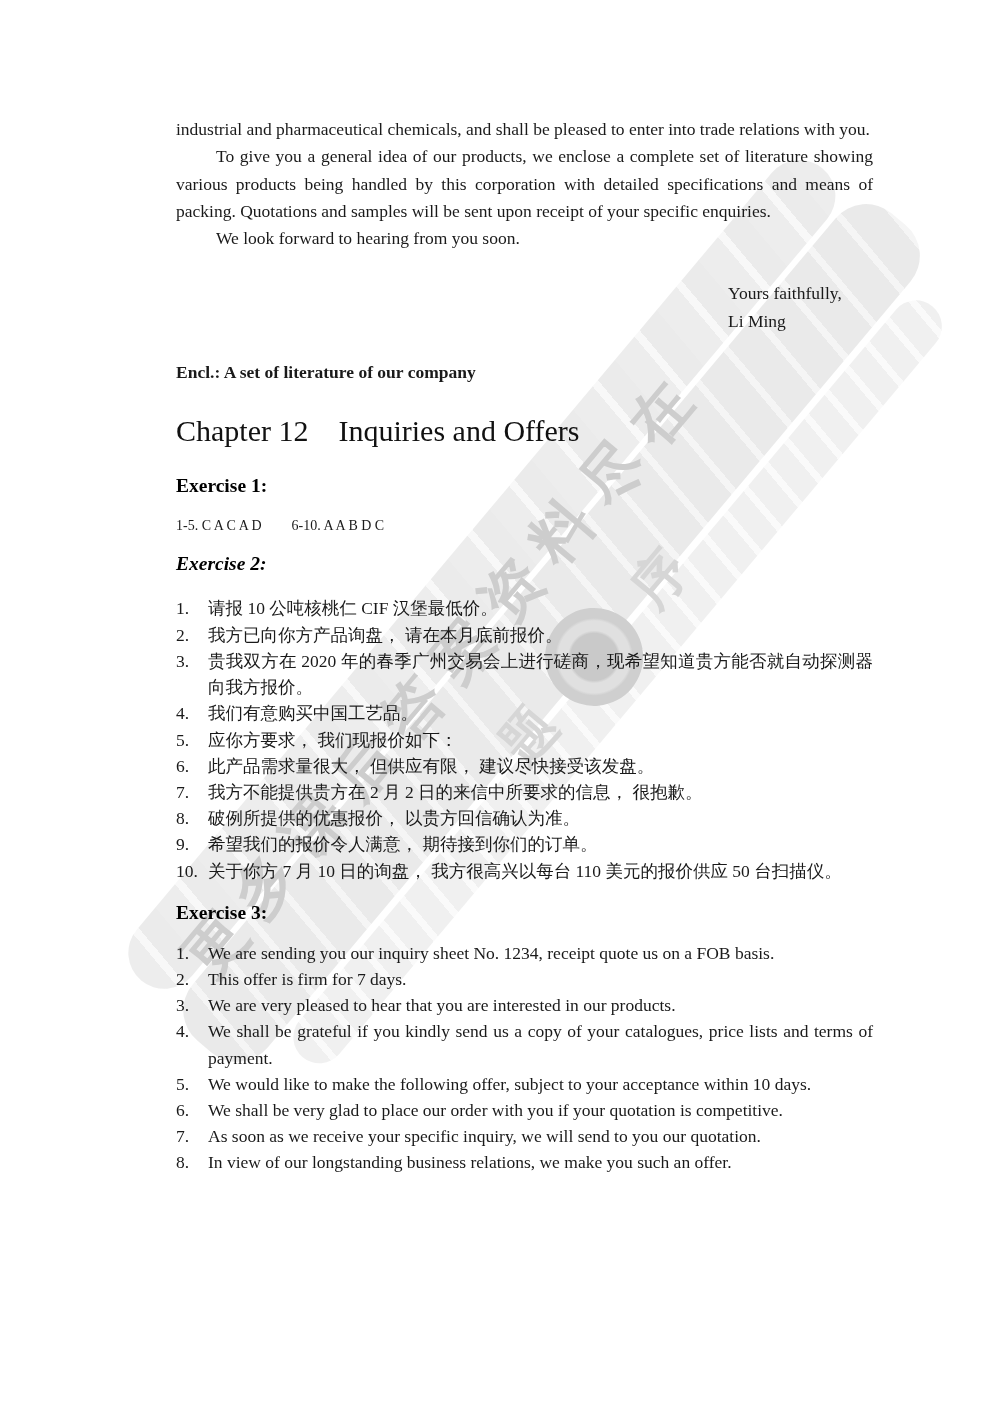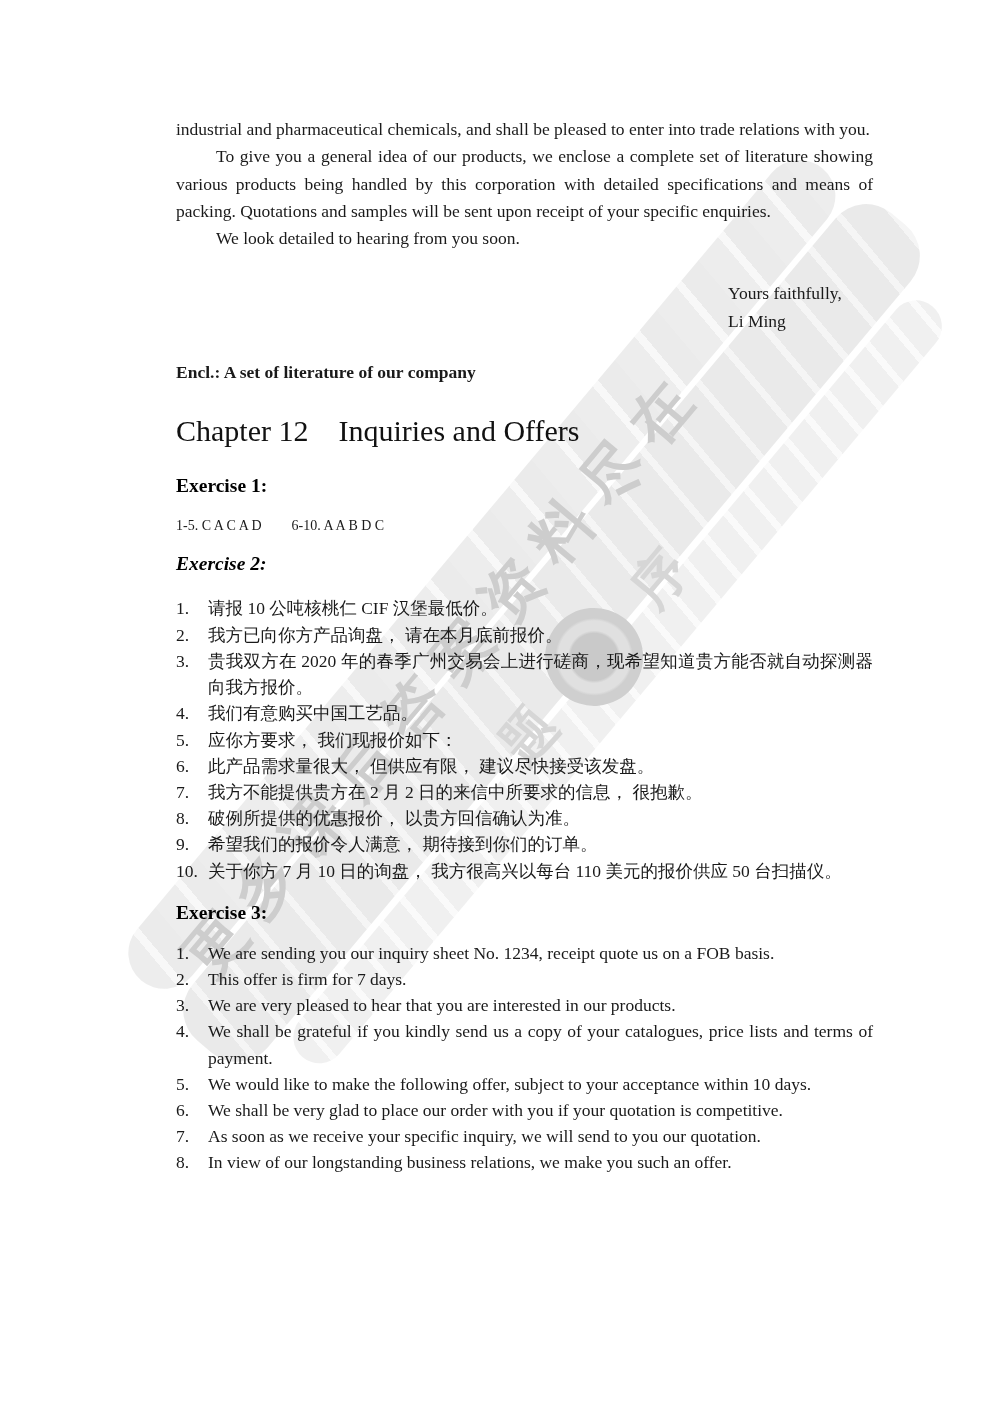--- a/index.html
+++ b/index.html
@@ -74,21 +74,21 @@
       <span>题</span>
       <span class="wm-seal"></span>
       <span>序</span>
     </div>
   </div>
 
   <div class="content">
 
     <p class="body first">industrial and pharmaceutical chemicals, and shall be pleased to enter into trade relations with you.</p>
     <p class="body indent">To give you a general idea of our products, we enclose a complete set of literature showing various products being handled by this corporation with detailed specifications and means of packing. Quotations and samples will be sent upon receipt of your specific enquiries.</p>
-    <p class="body indent">We look detailed to hearing from you soon.</p>
+    <p class="body indent">We look forward to hearing from you soon.</p>
 
     <div class="signoff">
       <div>Yours faithfully,</div>
       <div>Li Ming</div>
     </div>
 
     <p class="encl">Encl.: A set of literature of our company</p>
 
     <h1 class="chapter">
       <span>Chapter 12</span><span class="chapter-title">Inquiries and Offers</span>

